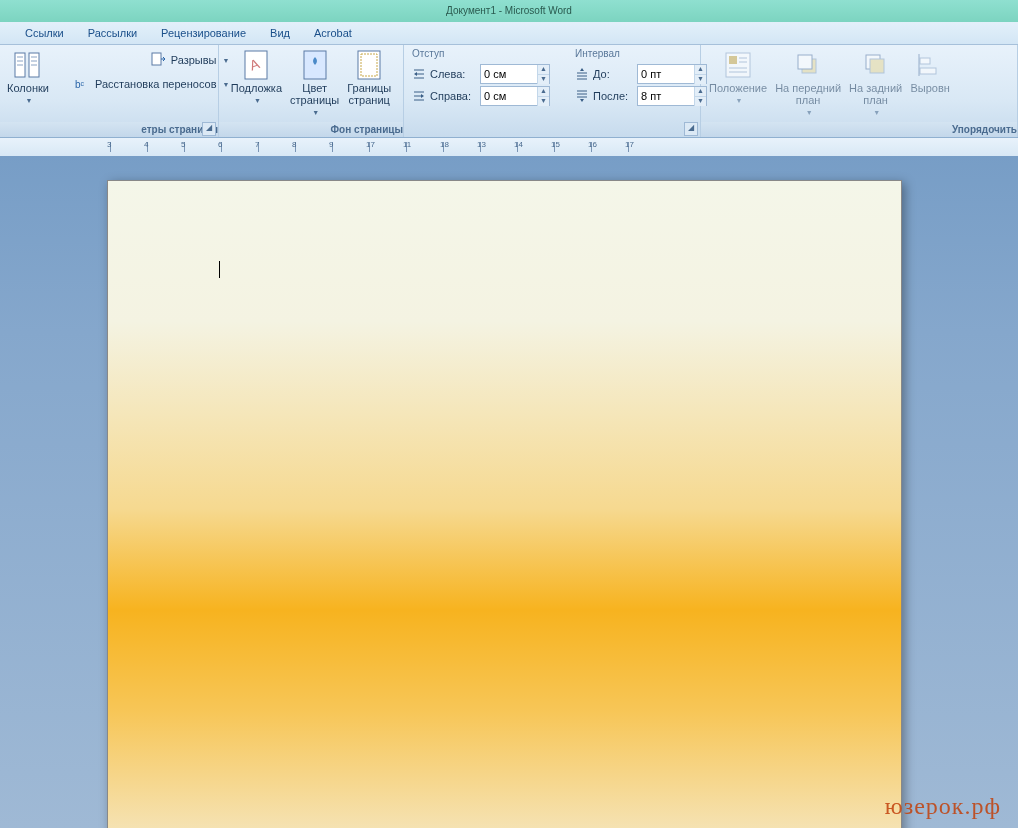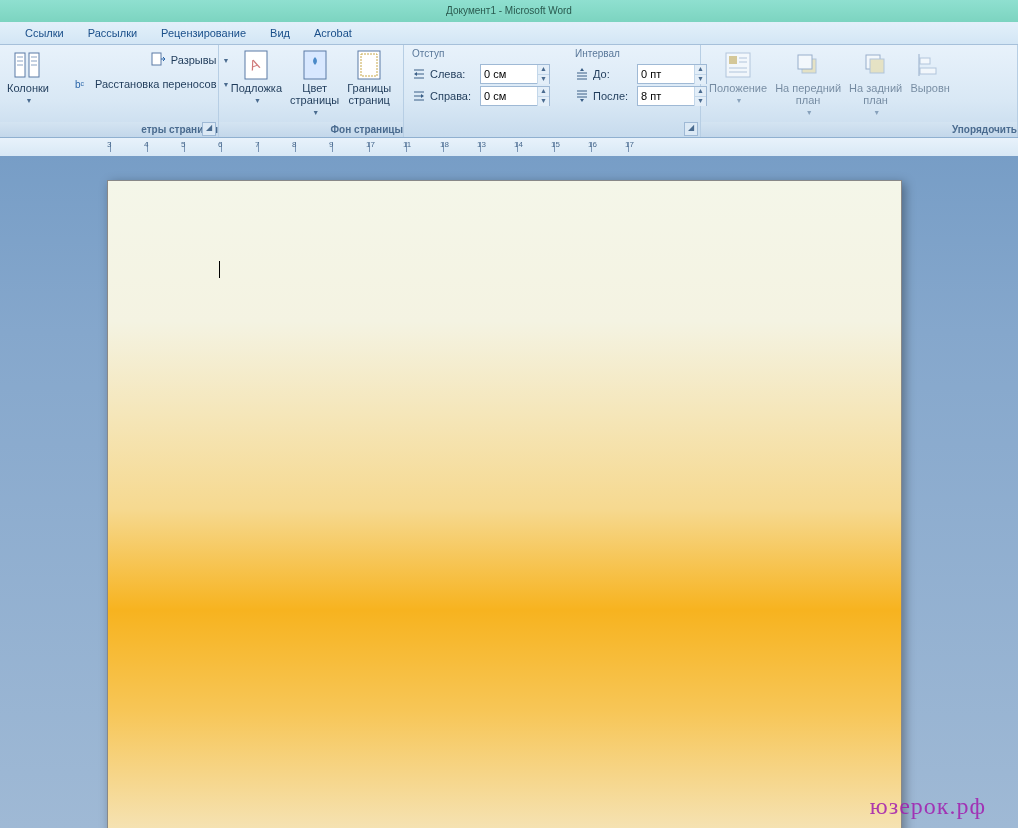--- a/index.html
+++ b/index.html
@@ -26,21 +26,21 @@
   .spinbtns div{height:9px;font-size:7px;line-height:7px;text-align:center;background:#e3eef8;border-left:1px solid #c3d7ea;cursor:pointer;color:#4a6b8f;}
   .spinbtns div:first-child{border-bottom:1px solid #c3d7ea;}
   .ruler-h{height:18px;background:linear-gradient(to bottom,#e8f2fb,#d8e8f5);margin:0;position:relative;font-size:8px;color:#4a6b8f;overflow:hidden;}
   .ruler-h .scale{position:absolute;left:110px;right:0;top:0;height:18px;display:flex;}
   .tick{flex:0 0 37px;text-align:left;position:relative;}
   .tick::before{content:"";position:absolute;left:0;top:4px;width:1px;height:10px;background:#7a95b5;}
   .tick span{position:absolute;left:-3px;top:2px;}
   .doc-wrap{position:absolute;left:0;right:0;top:156px;bottom:0;overflow:hidden;}
   .page{position:absolute;left:107px;top:24px;width:793px;height:780px;background:linear-gradient(to bottom,#f4f6e9 0%,#f4f3e2 18%,#f6d990 42%,#f7b31f 55%,#f7c657 68%,#f4f3e9 92%,#f5f6ed 100%);box-shadow:3px 3px 10px rgba(0,0,0,.35);border:1px solid #888;}
   .cursor{position:absolute;left:219px;top:261px;width:1px;height:17px;background:#000;}
-  .watermark{position:absolute;right:32px;bottom:8px;font-size:24px;color:#a21caf;font-family:Georgia,serif;letter-spacing:1px;opacity:.85;}
+  .watermark{position:absolute;right:17px;bottom:8px;font-size:24px;color:#c2410c;font-family:Georgia,serif;letter-spacing:1px;opacity:.85;}
   svg{display:block;}
 </style>
 </head>
 <body>
 
 <div class="titlebar">
   <span>Документ1 - Microsoft Word</span>
 </div>
 
 <div class="tabstrip">

